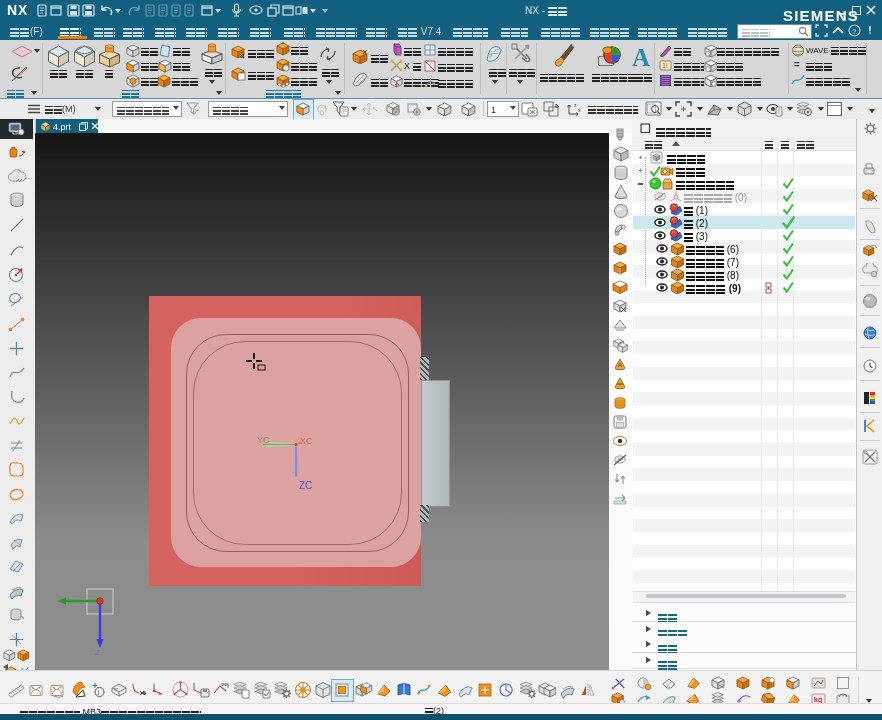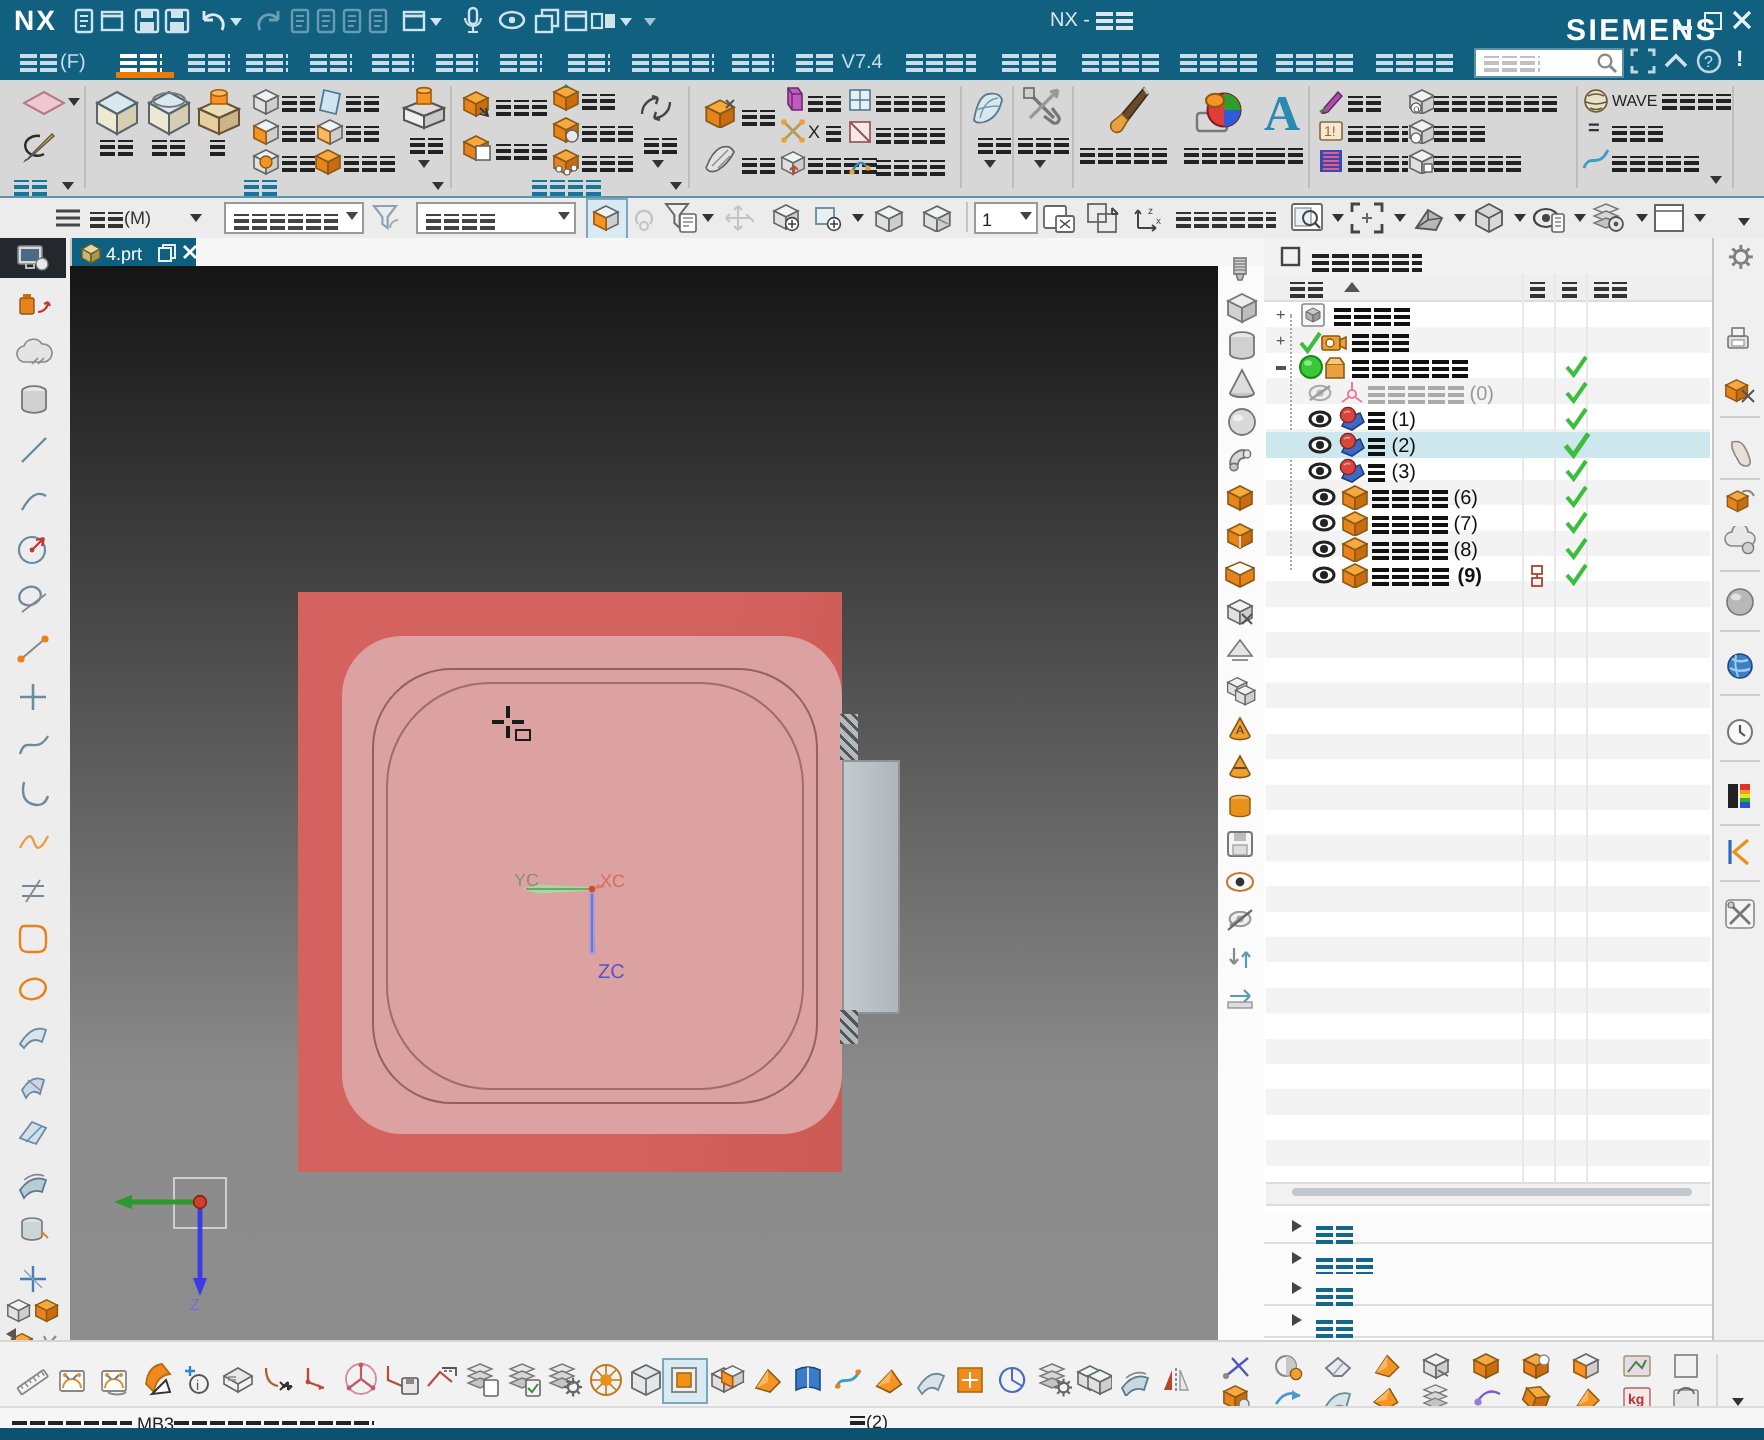--- a/index.html
+++ b/index.html
@@ -1370,16 +1370,16 @@
       <rect x="1.5" y="1.5" width="11" height="11" fill="none" stroke="#888" stroke-width="0.9"></rect>
     </svg>
   <svg class="ico" style="left:836px;top:21px" width="16" height="15">
       <rect x="1" y="3" width="12" height="9" rx="1" fill="#e8e8e8" stroke="#888" stroke-width="0.8"></rect>
       <path d="M3,5 a4,3 0 0 1 8,0" fill="none" stroke="#666" stroke-width="0.9"></path>
     </svg>
   <div style="position:absolute;left:858px;top:6px;width:1px;height:30px;background:#d8d8d8"></div>
   <span class="car" style="position:absolute;left:866px;top:28px"></span>
 </div>
 <div class="abs" id="status">
-  <span style="position:absolute;left:6px;top:3px"><i class="zh zh9" style="width:60px;height:7px"></i> MB3<i class="zh zh9" style="width:100px;height:7px"></i></span>
+  <span style="position:absolute;left:20px;top:3px"><i class="zh zh9" style="width:60px;height:7px"></i> MB3<i class="zh zh9" style="width:100px;height:7px"></i></span>
   <span style="position:absolute;left:425px;top:2px"><i class="zh zh9" style="width:8px"></i>(2)</span>
 </div>
 <div class="abs" id="strip"></div>
 
 </body></html>

